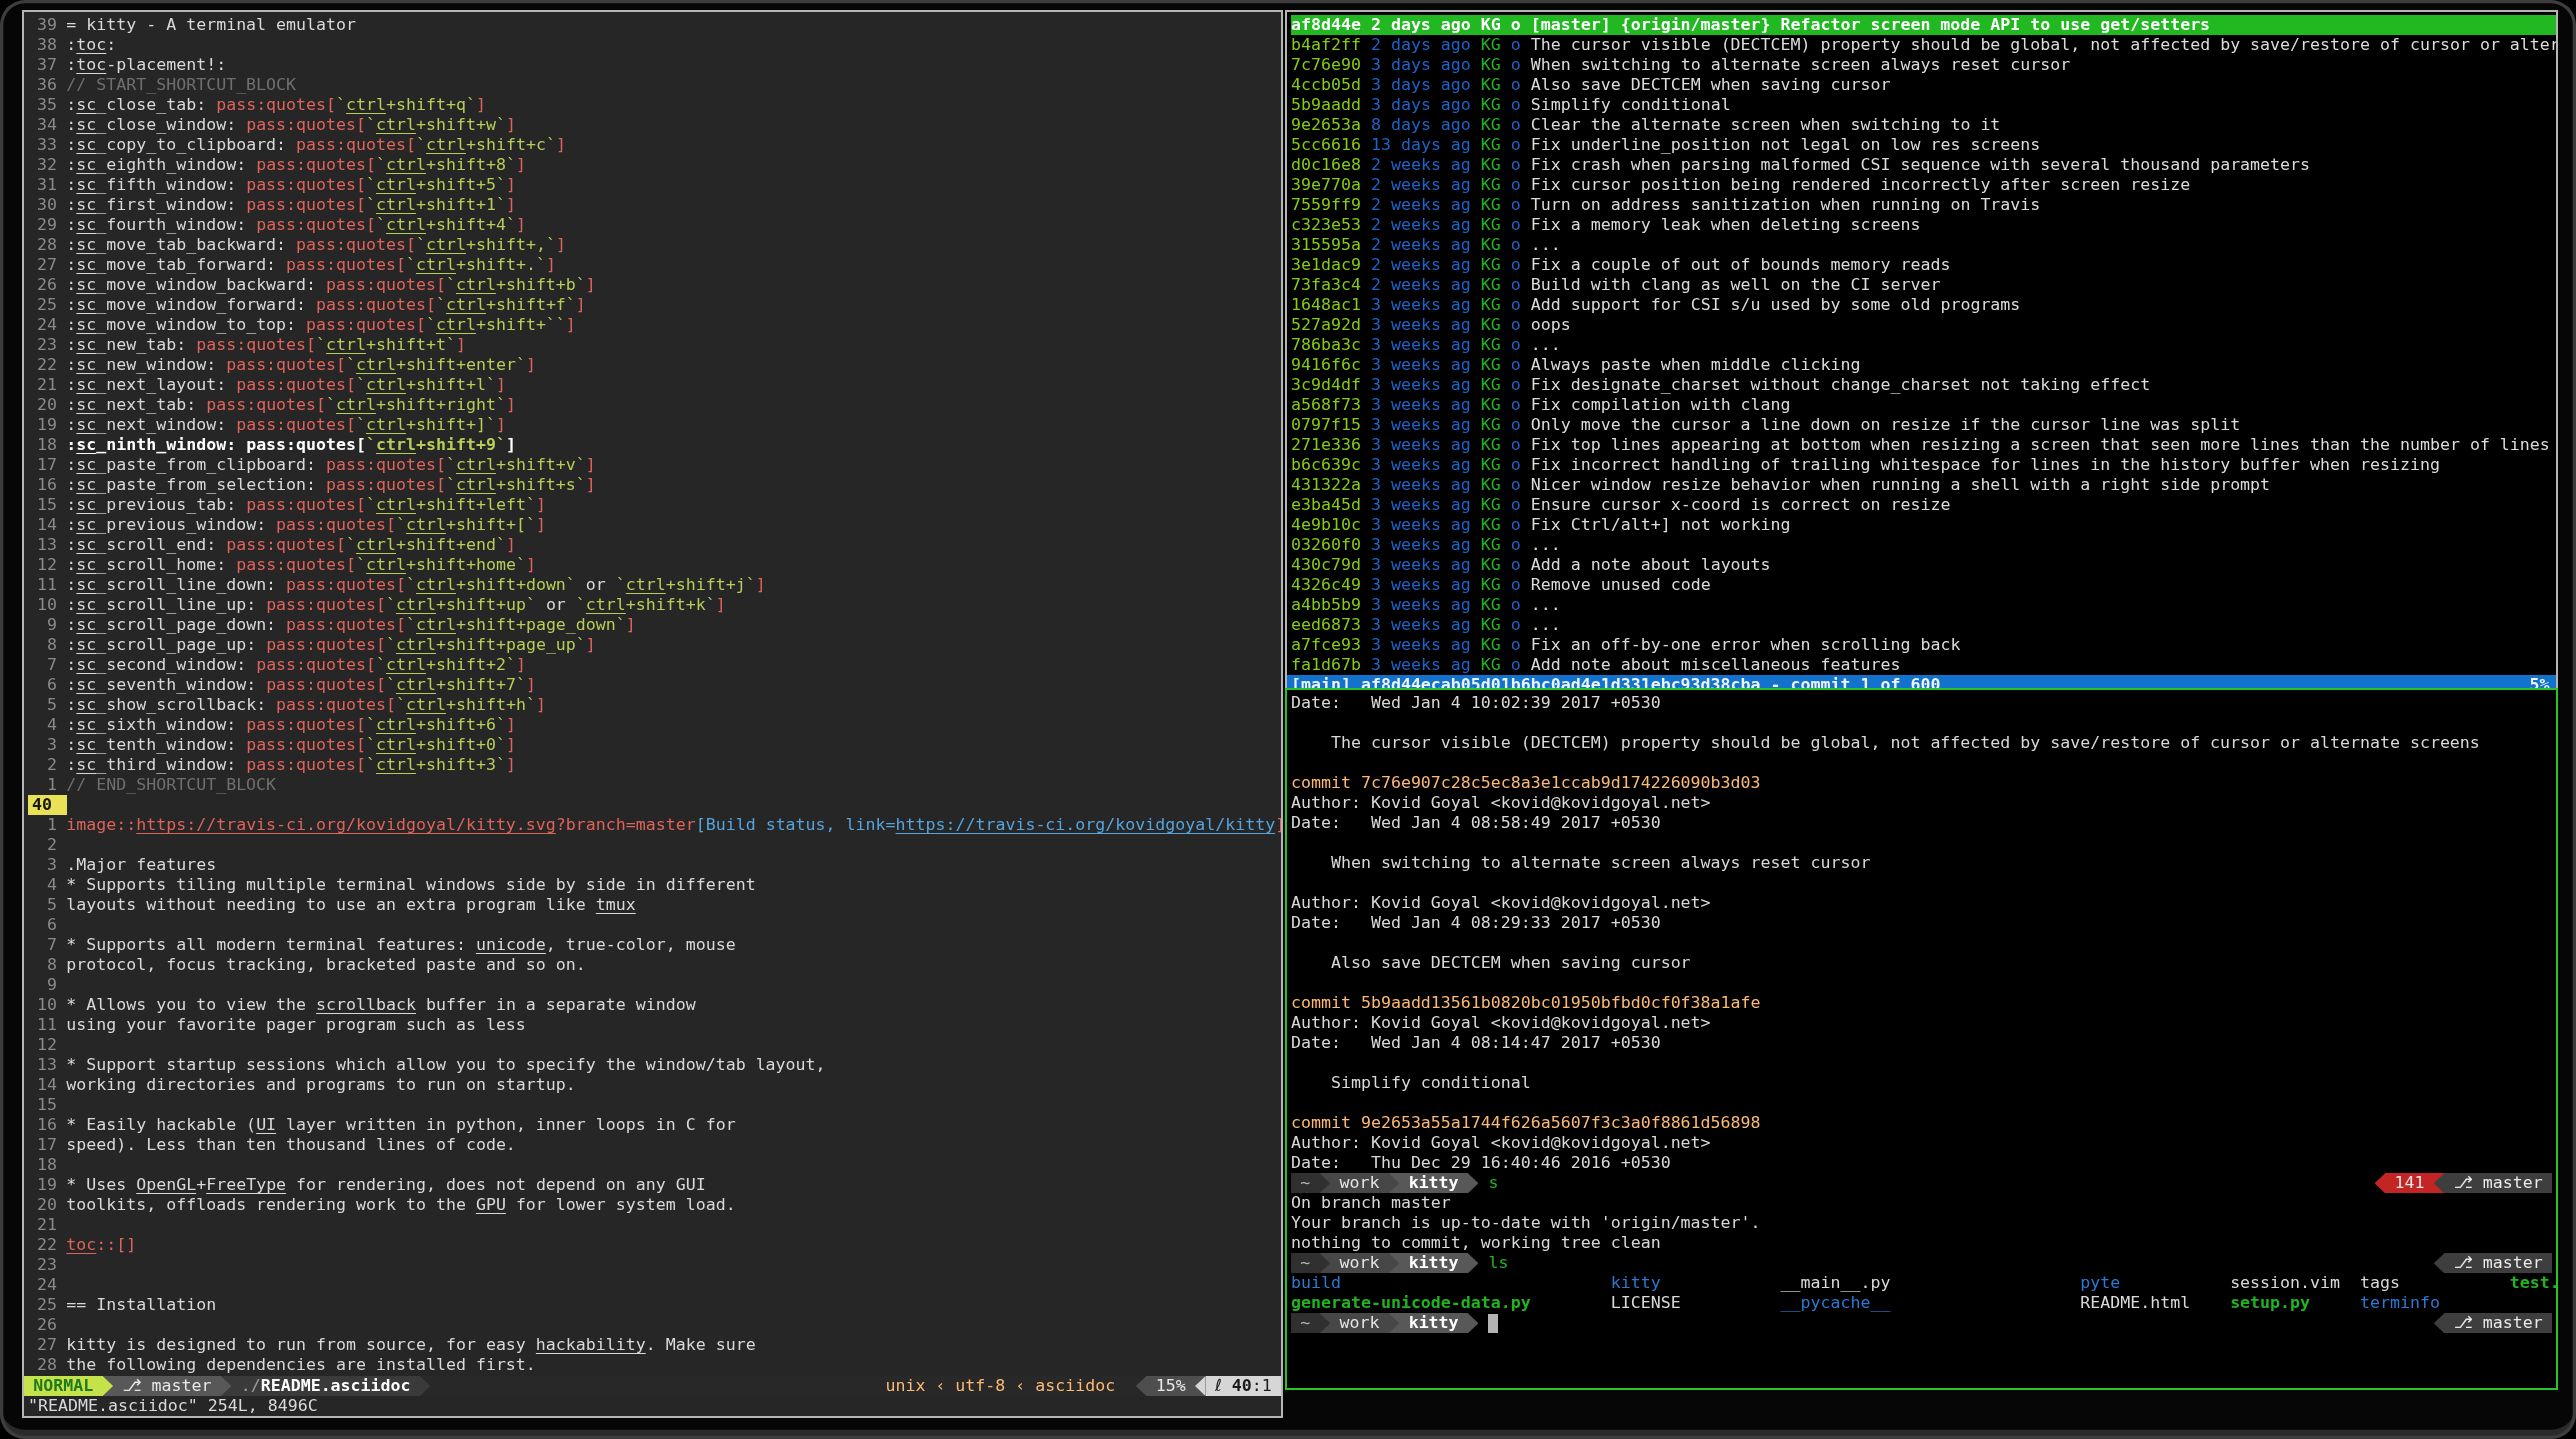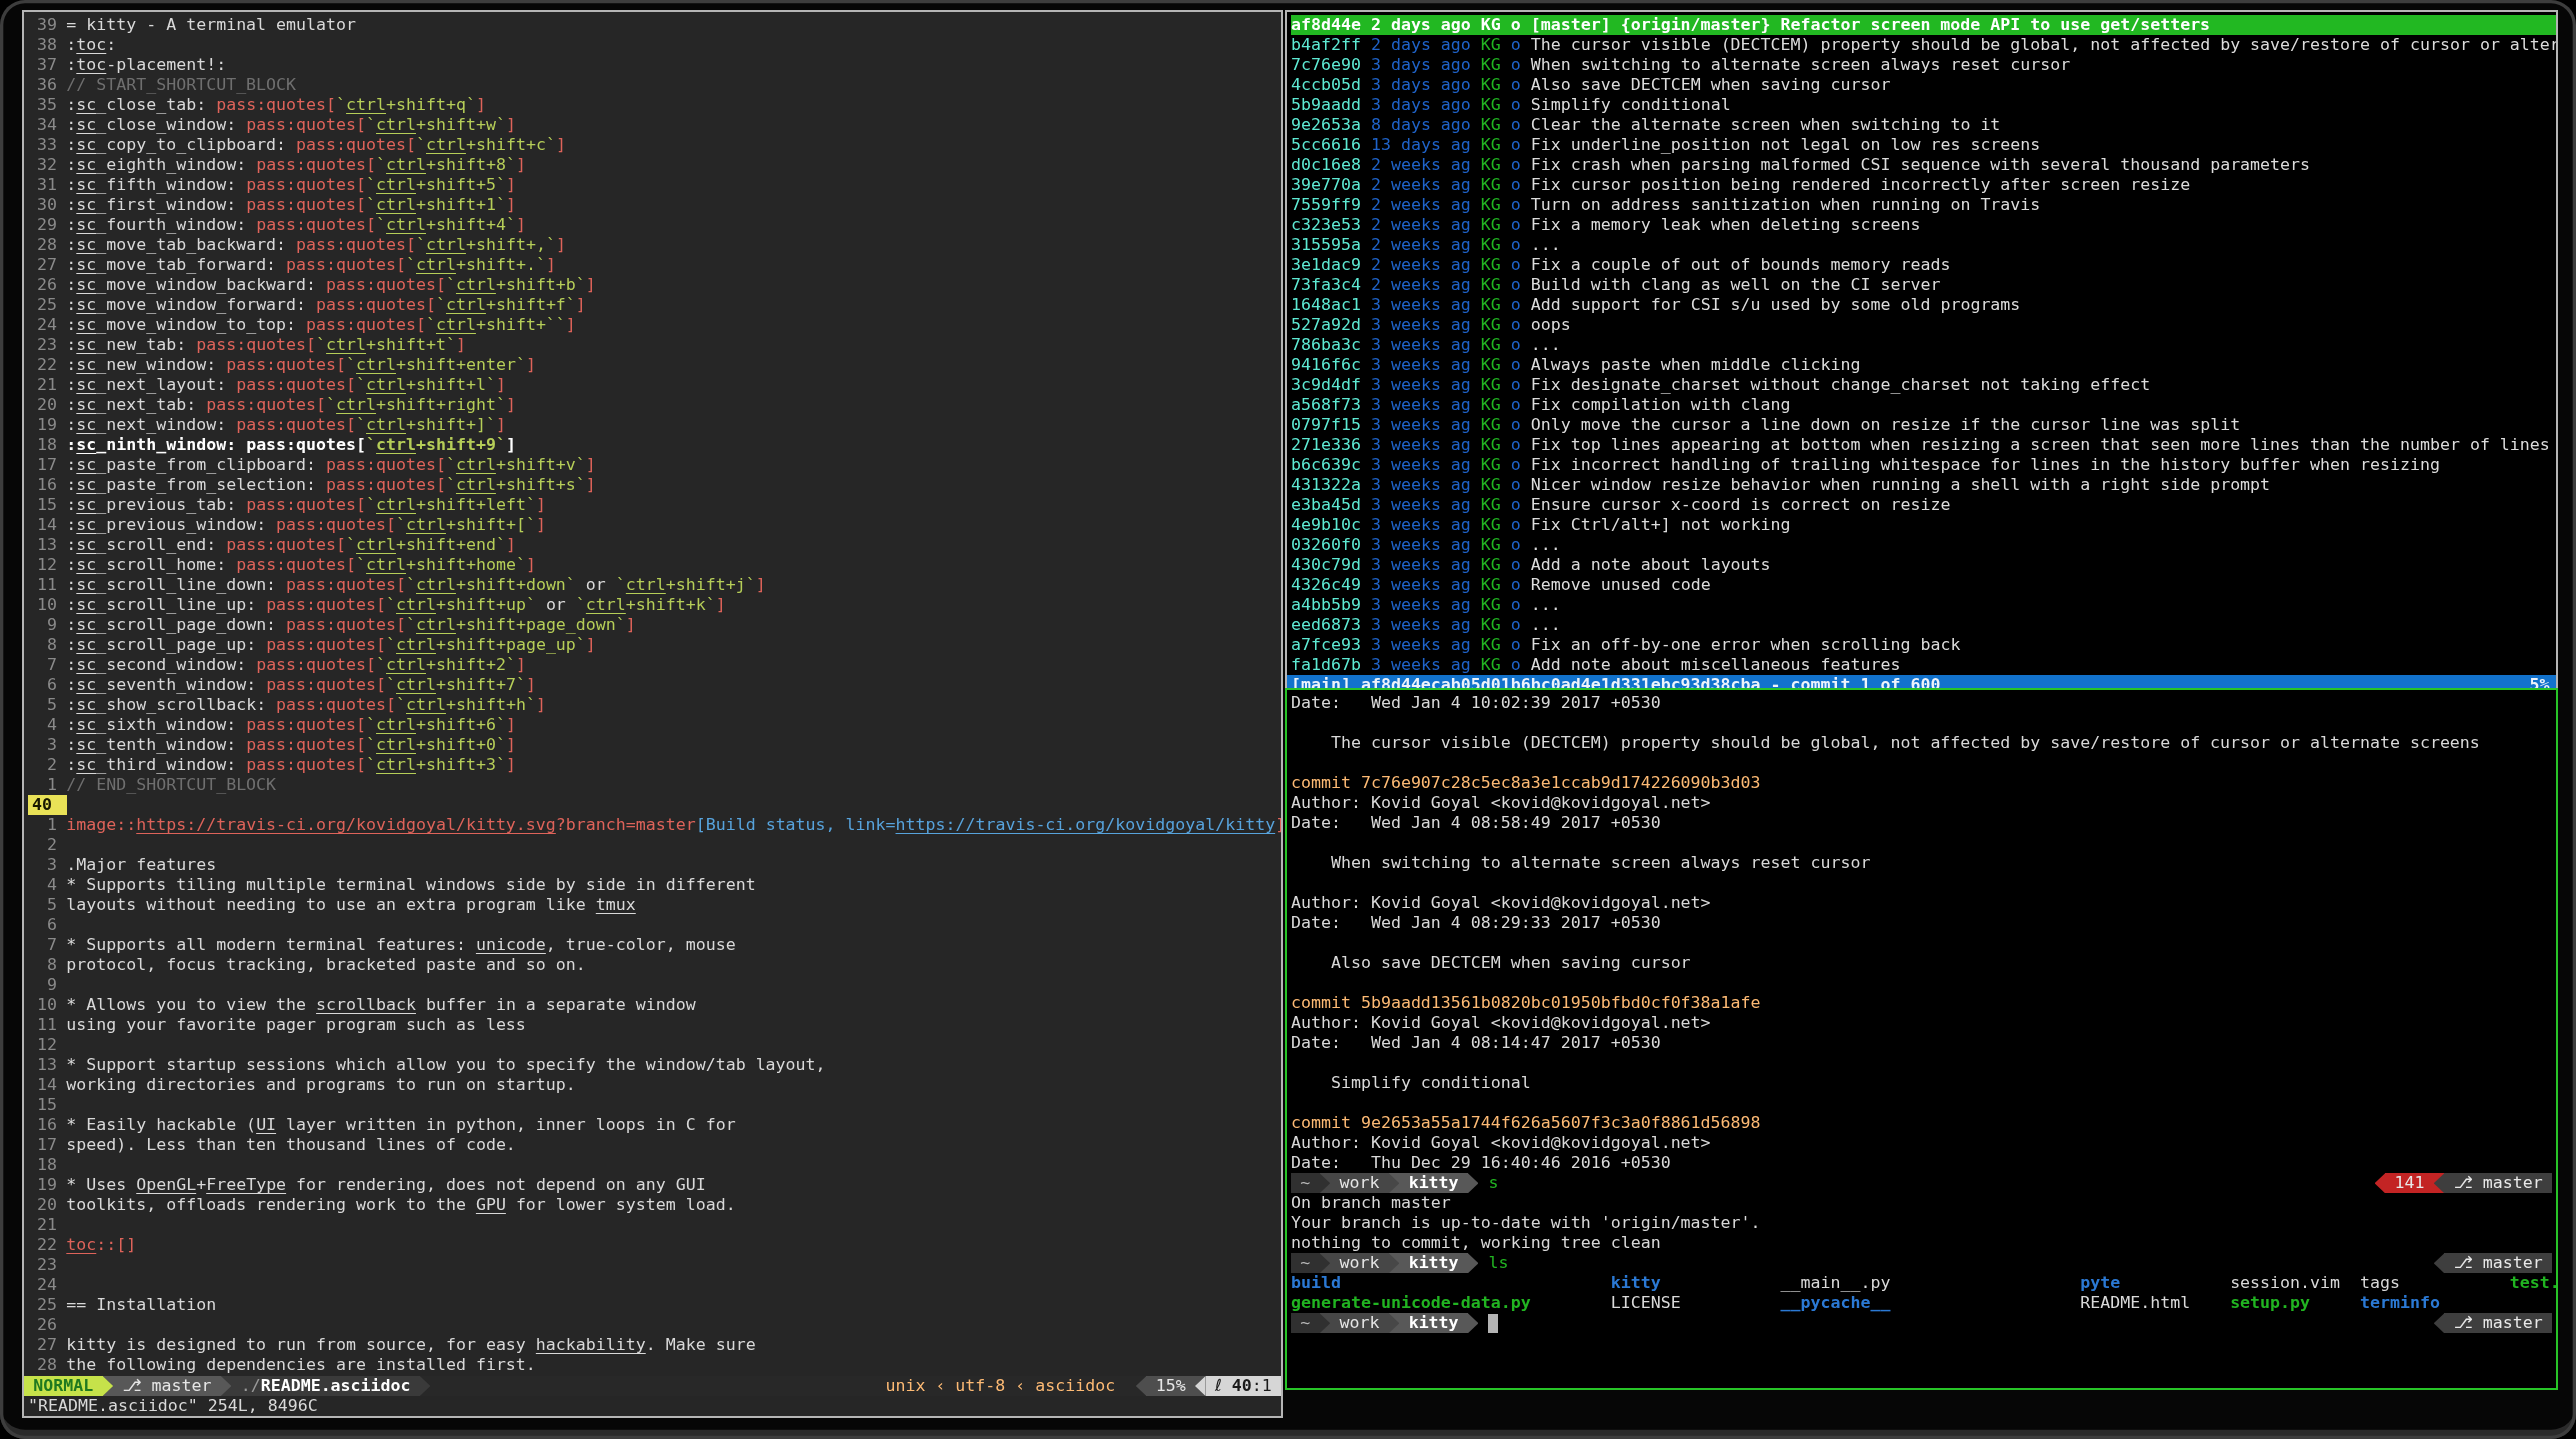--- a/index.html
+++ b/index.html
@@ -18,28 +18,28 @@
   .code{flex:1;white-space:pre;overflow:hidden;}
   
   .c-w{color:#d9d9d9}.c-u{color:#d9d9d9;text-decoration:underline;text-underline-offset:3.3px}
   .c-cm{color:#6f6f6f}
   .c-rd{color:#de635a}.c-ru{color:#de635a;text-decoration:underline;text-underline-offset:3.3px}
   .c-bl{color:#57a3dc}.c-blu{color:#57a3dc;text-decoration:underline;text-underline-offset:3.3px}
   .c-gq{color:#b6ce58}.c-gqu{color:#b6ce58;text-decoration:underline;text-underline-offset:3.3px}
   .c-bw{color:#ffffff;font-weight:700}.c-bwu{color:#ffffff;font-weight:700;text-decoration:underline;text-underline-offset:3.3px}
   .bold{font-weight:700}
   
-  .t-h{color:#5eead4}.t-d{color:#1f63c9}.t-a{color:#21b421}.t-m{color:#dcdcdc}
+  .t-h{color:#84cc16}.t-d{color:#1f63c9}.t-a{color:#21b421}.t-m{color:#dcdcdc}
   .trow.sel{background:#22b822;color:#fff;font-weight:700;}
   .tig-status{height:20px;line-height:20px;font-size:16.6px;background:#1272cc;color:#eef4fb;display:flex;
               padding:0 6.6px 0 4px;white-space:pre;font-weight:700;}
   .tig-status .right{margin-left:auto;}
   
   .c-y{color:#fdba74}
-  .c-dir{color:#2b79d4;font-weight:700}.c-exe{color:#21b421;font-weight:700}
+  .c-dir{color:#2b79d4;font-weight:400}.c-exe{color:#21b421;font-weight:700}
   .c-cmd{color:#21b421}
   
   .pseg{flex:none;height:20px;line-height:20px;padding:0 9.3px;font-size:16.6px;white-space:pre;}
   .psep{flex:none;width:10.6px;height:20px;}
   .psep>div{width:100%;height:100%;}
   .triR{clip-path:polygon(0 0,100% 50%,0 100%);}
   .triL{clip-path:polygon(100% 0,0 50%,100% 100%);}
   .prompt-right{margin-left:auto;display:flex;margin-right:4px;}
   .cursor-block{flex:none;width:10px;height:18.6px;margin:0.7px 0 0 10px;background:#b4b4b4;}
   

